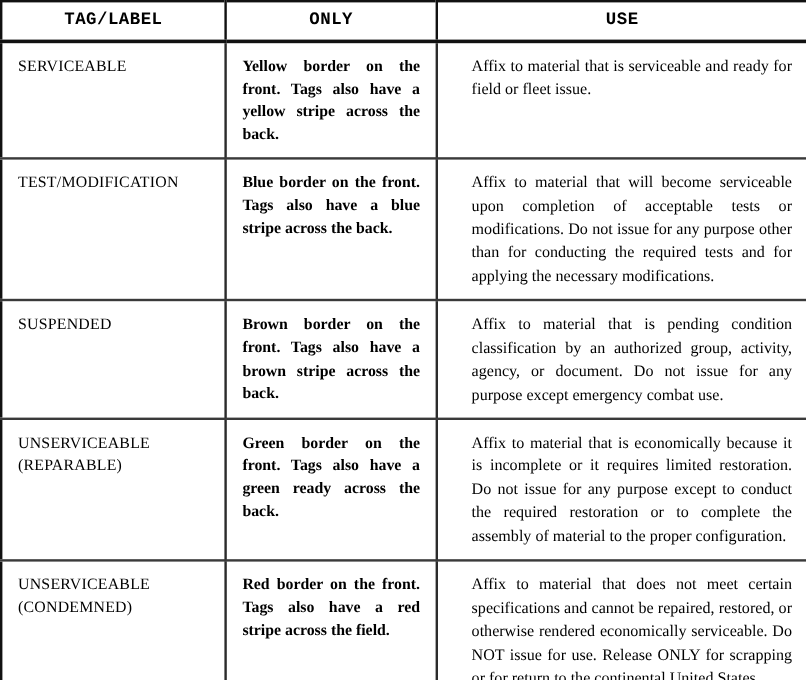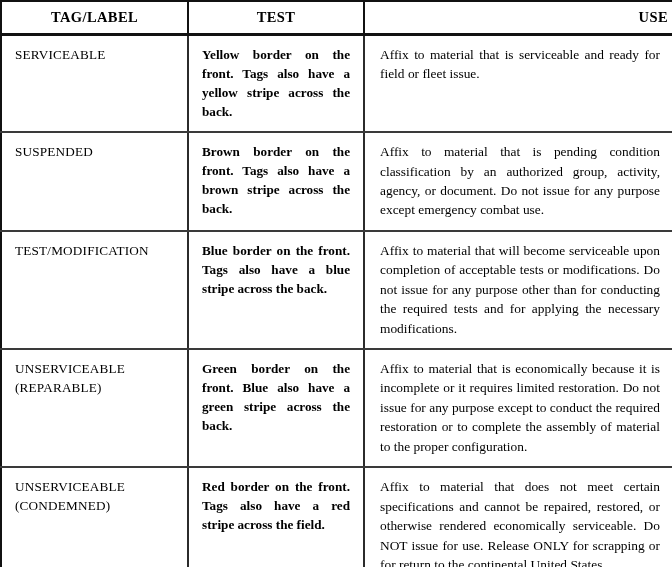--- a/index.html
+++ b/index.html
@@ -32,22 +32,23 @@
     height: 33px;
     box-sizing: border-box;
     text-align: center;
     vertical-align: middle;
     font-weight: bold;
     font-size: 14.5px;
     letter-spacing: 0.4px;
     border-right: 2px solid #111111;
     border-bottom: 3px solid #111111;
     padding: 0 4px;
+    font-family: Liberation Mono, monospace;
   }
-  thead th:last-child { border-right: none; text-align: right; }
+  thead th:last-child { border-right: none; }
 
   tbody td {
     vertical-align: top;
     border-right: 2px solid #2b2b2b;
     border-bottom: 2px solid #3a3a3a;
     padding: 9px 13px 10px 13px;
     font-size: 13.2px;
     line-height: 1.45;
   }
   tbody td:last-child { border-right: none; }
@@ -61,61 +62,61 @@
   td.cell-color {
     text-align: justify;
     text-align-last: left;
     hyphens: none;
     font-weight: bold;
   }
   td.cell-use {
     text-align: justify;
     text-align-last: left;
     font-size: 13.4px;
-    padding-left: 15px;
+    padding-left: 28px;
     padding-right: 12px;
     hyphens: none;
   }
 </style>
 </head>
 <body>
 
 <table class="tag-table">
   <colgroup>
     <col class="col-tag">
     <col class="col-color">
     <col class="col-use">
   </colgroup>
   <thead>
     <tr>
       <th>TAG/LABEL</th>
-      <th>TEST</th>
+      <th>ONLY</th>
       <th>USE</th>
     </tr>
   </thead>
   <tbody>
     <tr>
       <td class="cell-tag">SERVICEABLE</td>
       <td class="cell-color">Yellow border on the front. Tags also have a yellow stripe across the back.</td>
       <td class="cell-use">Affix to material that is serviceable and ready for field or fleet issue.</td>
     </tr>
     <tr>
+      <td class="cell-tag">TEST/MODIFICATION</td>
+      <td class="cell-color">Blue border on the front. Tags also have a blue stripe across the back.</td>
+      <td class="cell-use">Affix to material that will become serviceable upon completion of acceptable tests or modifications. Do not issue for any purpose other than for conducting the required tests and for applying the necessary modifications.</td>
+    </tr>
+    <tr>
       <td class="cell-tag">SUSPENDED</td>
       <td class="cell-color">Brown border on the front. Tags also have a brown stripe across the back.</td>
       <td class="cell-use">Affix to material that is pending condition classification by an authorized group, activity, agency, or document.  Do not issue for any purpose except emergency combat use.</td>
     </tr>
     <tr>
-      <td class="cell-tag">TEST/MODIFICATION</td>
-      <td class="cell-color">Blue border on the front. Tags also have a blue stripe across the back.</td>
-      <td class="cell-use">Affix to material that will become serviceable upon completion of acceptable tests or modifications. Do not issue for any purpose other than for conducting the required tests and for applying the necessary modifications.</td>
-    </tr>
-    <tr>
       <td class="cell-tag">UNSERVICEABLE
 (REPARABLE)</td>
-      <td class="cell-color">Green border on the front. Blue also have a green stripe across the back.</td>
+      <td class="cell-color">Green border on the front. Tags also have a green ready across the back.</td>
       <td class="cell-use">Affix to material that is economically because it is incomplete or it requires limited restoration.  Do not issue for any purpose except to conduct the required restoration or to complete the assembly of material to the proper configuration.</td>
     </tr>
     <tr>
       <td class="cell-tag">UNSERVICEABLE
 (CONDEMNED)</td>
       <td class="cell-color">Red border on the front. Tags also have a red stripe across the field.</td>
       <td class="cell-use">Affix to material that does not meet certain specifications and cannot be repaired, restored, or otherwise rendered economically serviceable. Do NOT issue for use. Release ONLY for scrapping or for return to the continental United States.</td>
     </tr>
   </tbody>
 </table>

